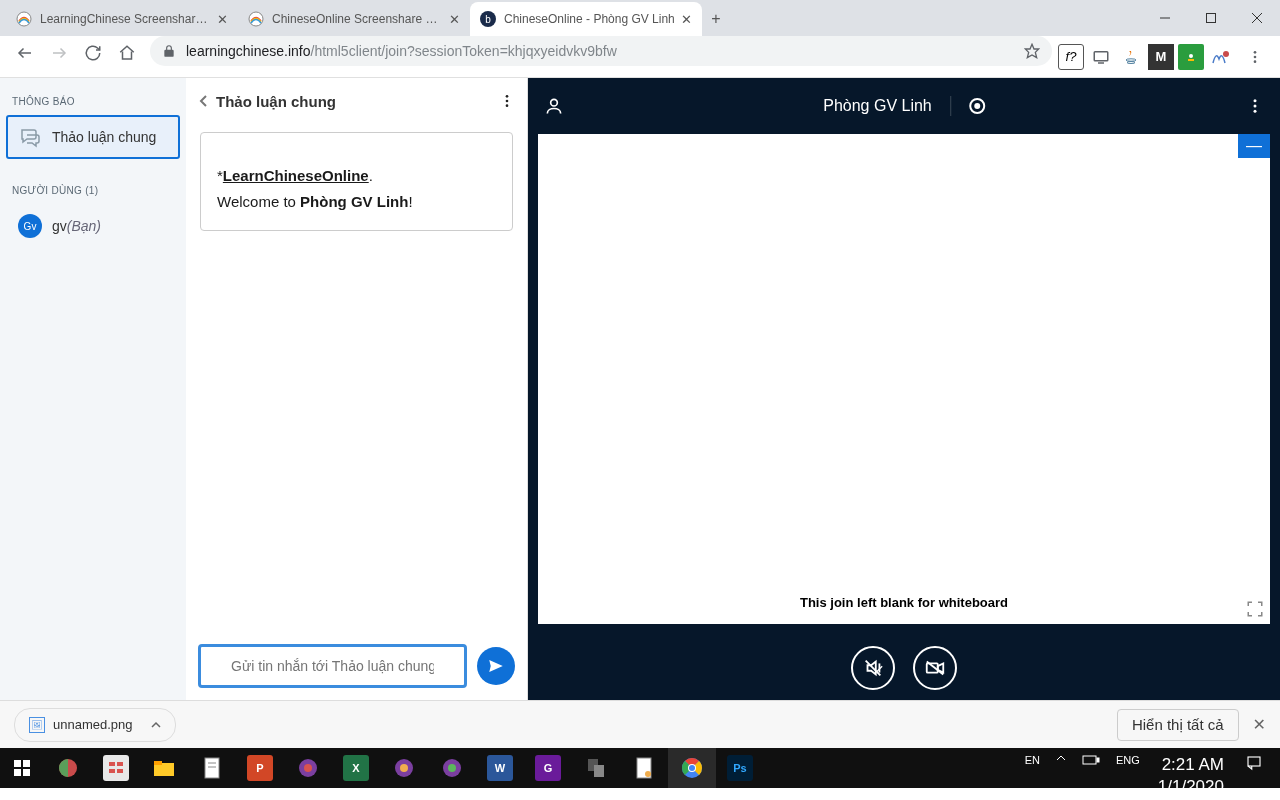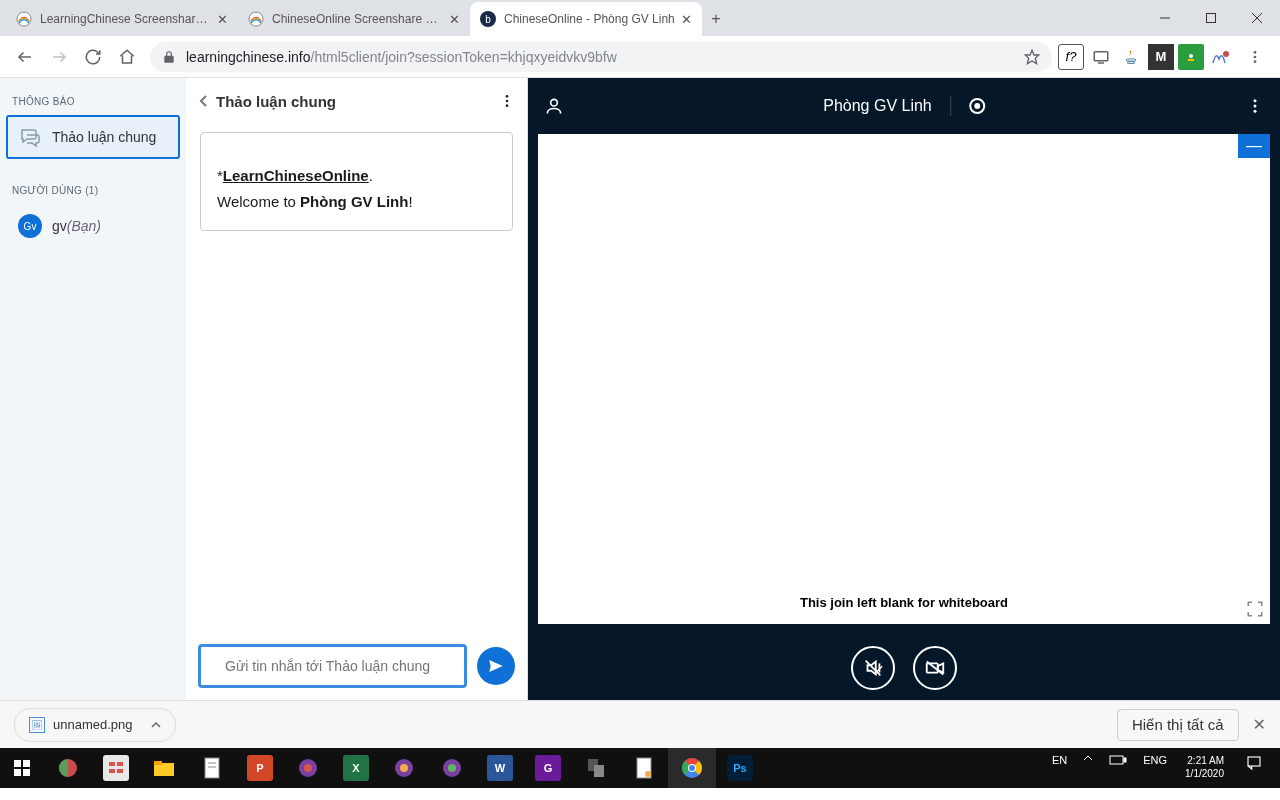--- a/index.html
+++ b/index.html
@@ -11,21 +11,21 @@
 .tab { display: flex; align-items: center; padding: 0 10px; font-size: 12px; color: #555; width: 232px; background: transparent; border-radius: 8px 8px 0 0; white-space: nowrap; overflow: hidden; }
 .tab.active { background: #fff; }
 .tab-icon { width: 16px; height: 16px; margin-right: 8px; border-radius: 50%; display: flex; align-items: center; justify-content: center; font-size: 10px; }
 .tab-title { flex: 1; overflow: hidden; text-overflow: ellipsis; }
 .tab-close { margin-left: 6px; color: #555; font-size: 13px; }
 .tab-add { width: 28px; display: flex; align-items: center; justify-content: center; font-size: 16px; color: #555; }
 .win-controls { margin-left: auto; display: flex; height: 36px; }
 .win-btn { width: 46px; display: flex; align-items: center; justify-content: center; color: #333; }
 
 
-.addrbar { height: 42px; background: #fff; display: flex; align-items: center; padding: 0 8px; border-bottom: 1px solid #e0e0e0; }
+.addrbar { height: 42px; background: #fff; display: flex; padding: 0 8px; border-bottom: 1px solid #e0e0e0; }
 .nav-icon { width: 34px; height: 34px; display: flex; align-items: center; justify-content: center; color: #5f6368; font-size: 16px; }
 .url-field { flex: 1; height: 30px; background: #f1f3f4; border-radius: 15px; display: flex; align-items: center; padding: 0 12px; margin: 0 6px; }
 .url-text { font-size: 14px; color: #202124; }
 .url-gray { color: #80868b; }
 .ext-icons { display: flex; align-items: center; gap: 4px; }
 .ext-icon { width: 26px; height: 26px; display: flex; align-items: center; justify-content: center; font-size: 13px; }
 
 
 .app { display: flex; height: 622px; }
 
@@ -42,21 +42,21 @@
 
 .chat { width: 342px; background: #fff; display: flex; flex-direction: column; border-right: 1px solid #e0e0e0; }
 .chat-header { height: 46px; display: flex; align-items: center; padding: 0 12px; font-size: 15px; font-weight: 600; color: #333; }
 .chat-back { color: #777; margin-right: 8px; font-size: 14px; }
 .chat-opts { margin-left: auto; color: #333; font-size: 18px; }
 .welcome-box { margin: 8px 14px; border: 1px solid #ccc; border-radius: 4px; padding: 16px; font-size: 15px; color: #1a1a1a; line-height: 1.7; }
 .welcome-box b { font-weight: 700; }
 .welcome-box .link { text-decoration: underline; font-weight: 700; }
 .chat-spacer { flex: 1; }
 .chat-input-row { display: flex; align-items: center; padding: 12px; gap: 10px; }
-.chat-input { flex: 1; height: 44px; border: 3px solid #3b8cde; border-radius: 4px; padding: 0 24px; font-size: 14px; color: #3b82f6; outline: none; }
+.chat-input { flex: 1; height: 44px; border: 3px solid #3b8cde; border-radius: 4px; padding: 0 30px; font-size: 14px; color: #3b82f6; outline: none; }
 .chat-send { width: 38px; height: 38px; border-radius: 50%; background: #0F70D7; display: flex; align-items: center; justify-content: center; color: #fff; }
 
 
 .pres { flex: 1; background: #06172A; display: flex; flex-direction: column; position: relative; }
 .pres-header { height: 56px; display: flex; align-items: center; padding: 0 16px; color: #fff; }
 .pres-title { margin-left: auto; margin-right: 0; font-size: 16px; display: flex; align-items: center; gap: 18px; }
 .pres-title-divider { width: 1px; height: 20px; background: #3a4857; }
 .pres-rec { width: 16px; height: 16px; border: 2px solid #fff; border-radius: 50%; display: flex; align-items: center; justify-content: center; }
 .pres-rec-dot { width: 6px; height: 6px; background: #fff; border-radius: 50%; }
 .pres-opts { margin-left: auto; color: #fff; font-size: 20px; }
@@ -78,21 +78,21 @@
 
 
 .taskbar { height: 40px; background: #101010; display: flex; align-items: center; color: #fff; font-size: 12px; }
 .tb-start { width: 44px; height: 40px; display: flex; align-items: center; justify-content: center; }
 .tb-apps { display: flex; height: 40px; }
 .tb-app { width: 48px; display: flex; align-items: center; justify-content: center; position: relative; }
 .tb-app.active { background: #2a2a2a; }
 .tb-app-box { width: 26px; height: 26px; border-radius: 3px; display: flex; align-items: center; justify-content: center; font-size: 11px; font-weight: bold; }
 .tb-tray { margin-left: auto; display: flex; align-items: flex-start; height: 28px; padding-right: 6px; }
 .tb-tray-item { padding: 0 8px; font-size: 11px; }
-.tb-time { text-align: right; padding: 0 10px; font-size: 10px; line-height: 1.3; }
+.tb-time { text-align: right; padding: 0 10px; font-size: 17px; line-height: 1.3; }
 .tb-notif { width: 40px; display: flex; align-items: center; justify-content: center; }
 
 svg { display: block; }
 </style>
 </head>
 <body>
 
 <div class="titlebar">
   <div class="tabs">
     <div class="tab">

